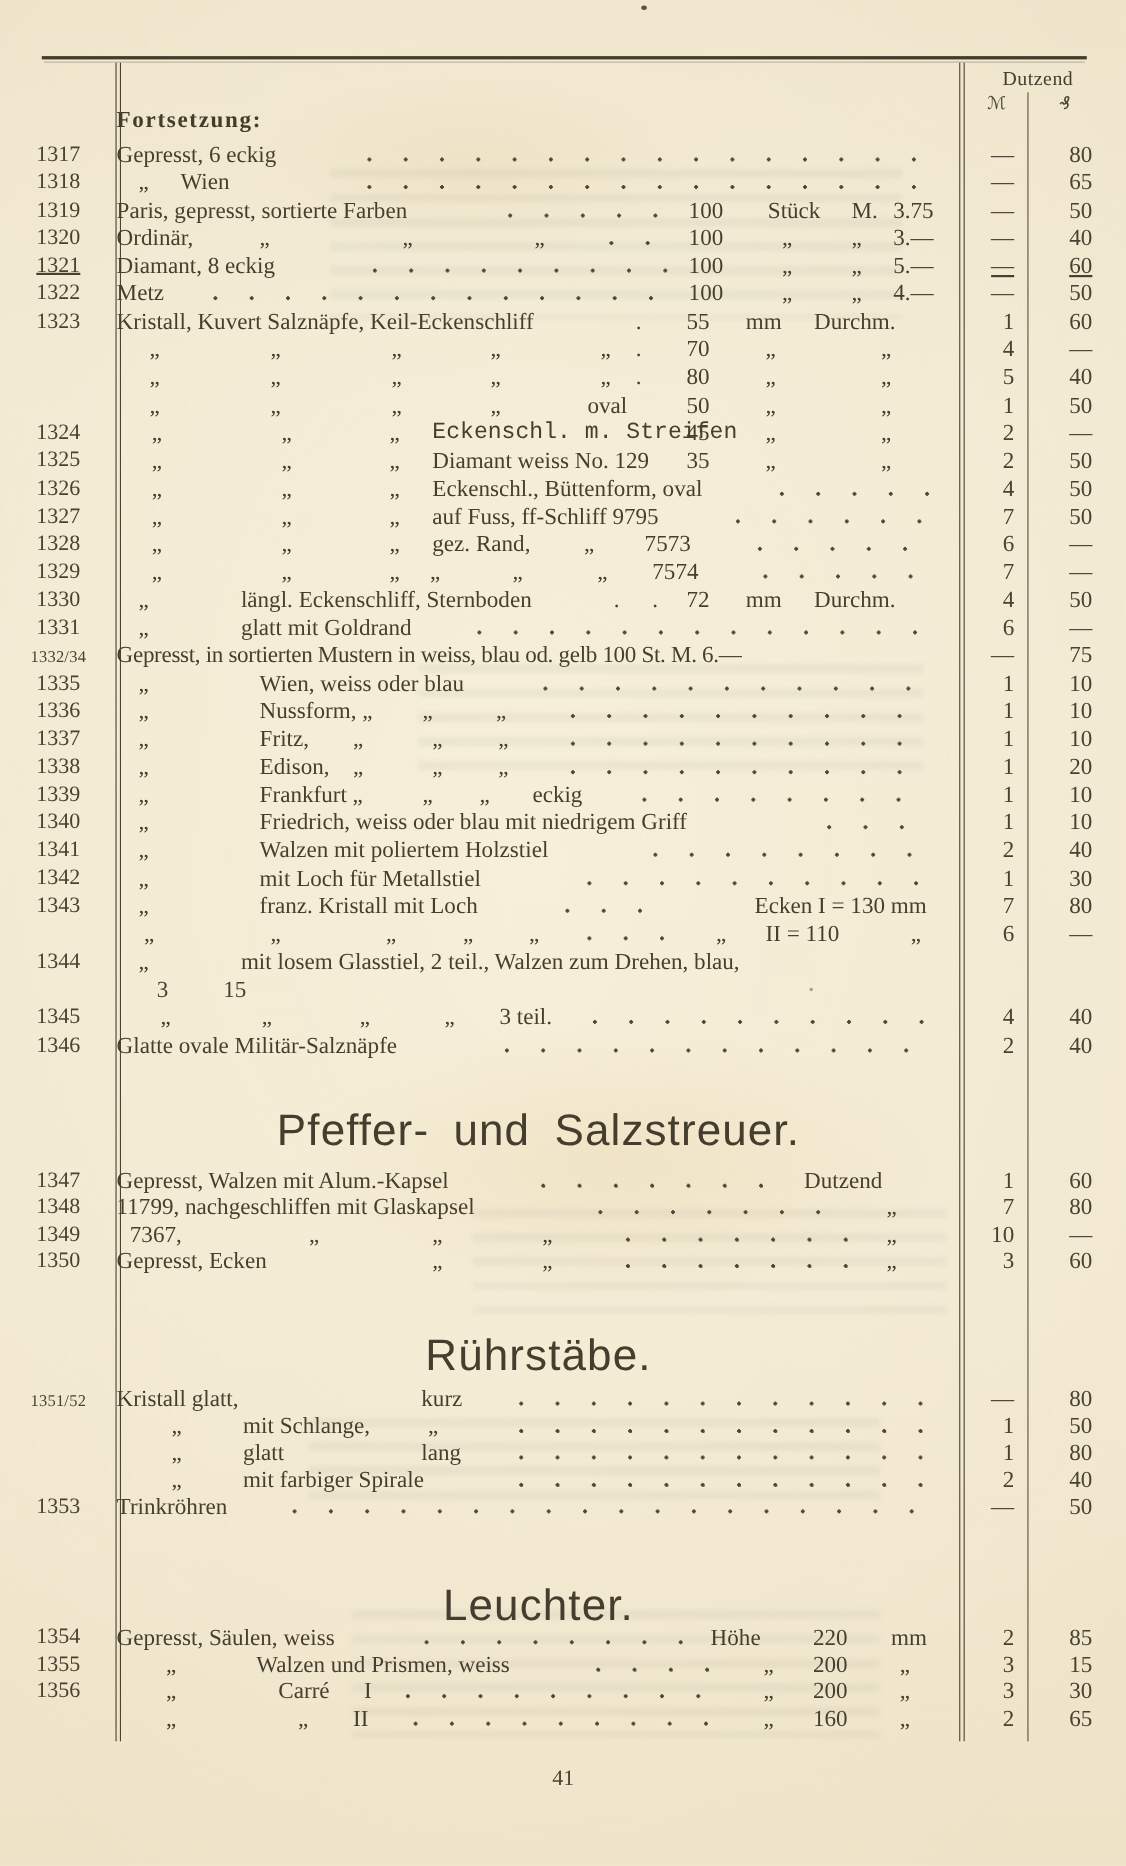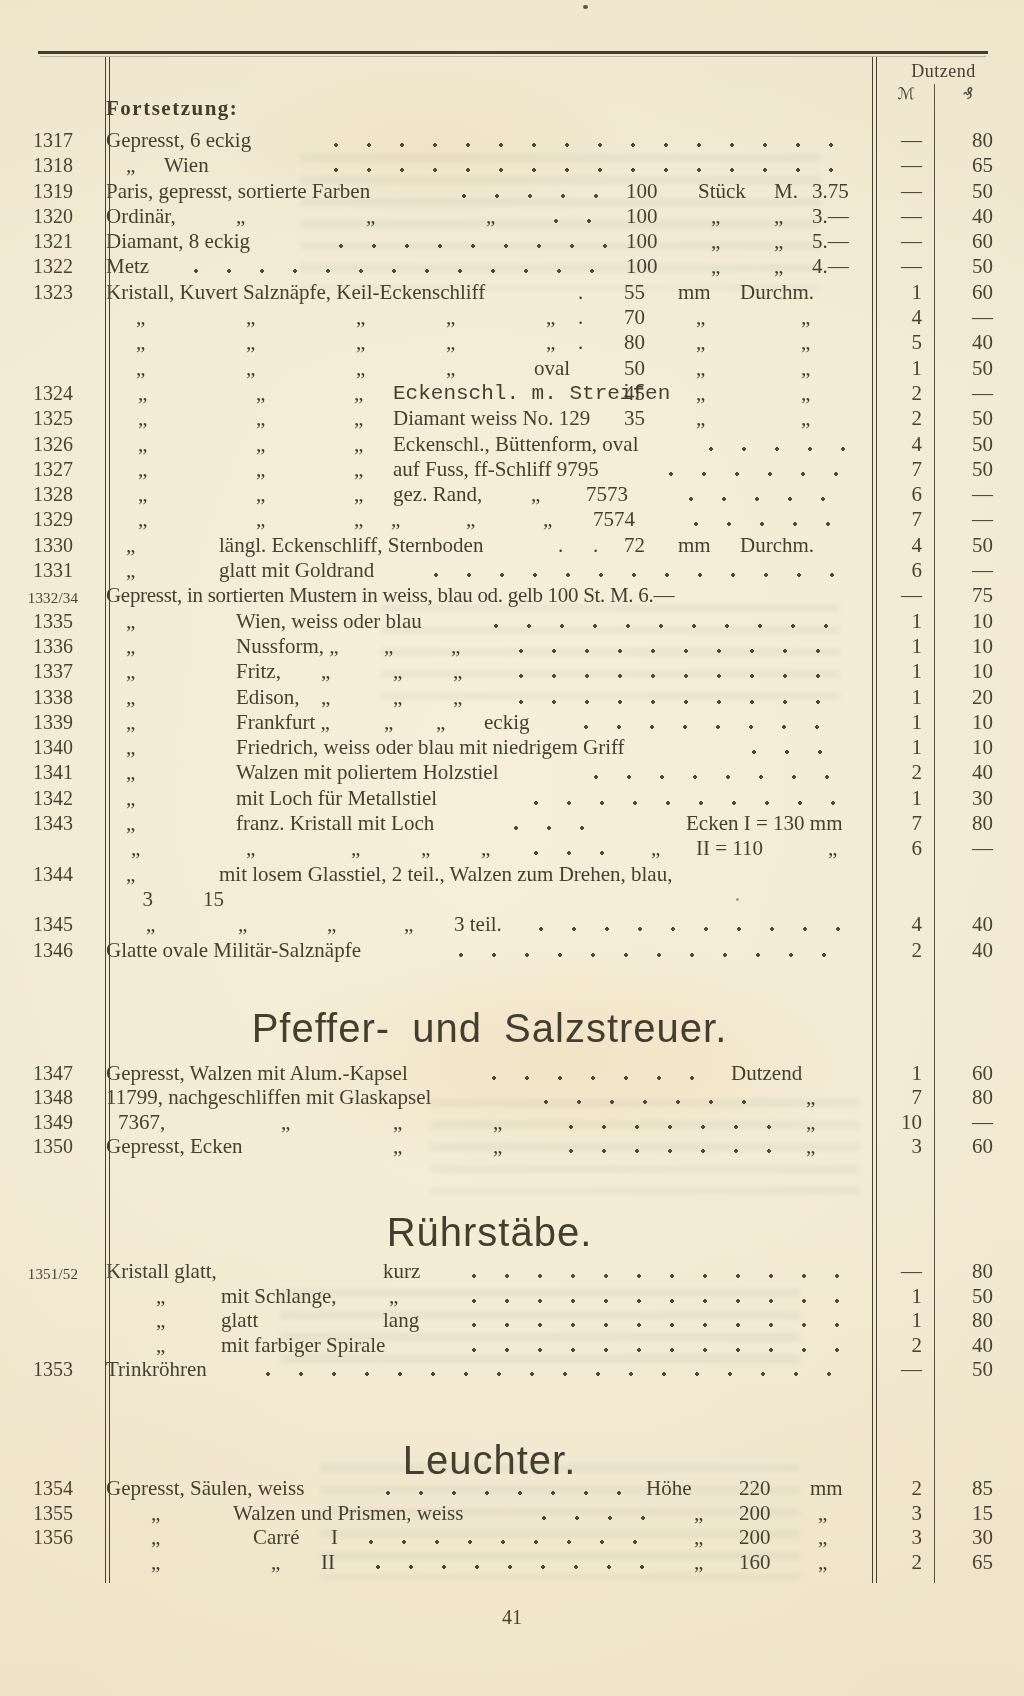--- a/index.html
+++ b/index.html
@@ -124,21 +124,21 @@
             <span class="seg" style="left: 380px;">„</span>
             <span class="seg" style="left: 520px;">100</span>
             <span class="seg" style="left: 605px;">„</span>
             <span class="seg" style="left: 668px;">„</span>
             <span class="seg" style="left: 706px;">3.—</span>
             <div class="dotlead" style="left: 440px; width: 65px;"></div>
           </div>
           <div class="c-m">—</div>
           <div class="c-pf">40</div>
         </div>
-        <div class="row" style="height: 25.3px; line-height: 25.3px;">
+        <div class="row" style="height: 25.3px; line-height: 25.3px; text-decoration: underline;">
           <div class="c-num">1321</div>
           <div class="c-desc">
             <span class="seg" style="left: 0px;">Diamant, 8 eckig</span>
             <span class="seg" style="left: 520px;">100</span>
             <span class="seg" style="left: 605px;">„</span>
             <span class="seg" style="left: 668px;">„</span>
             <span class="seg" style="left: 706px;">5.—</span>
             <div class="dotlead" style="left: 225px; width: 280px;"></div>
           </div>
           <div class="c-m">—</div>

